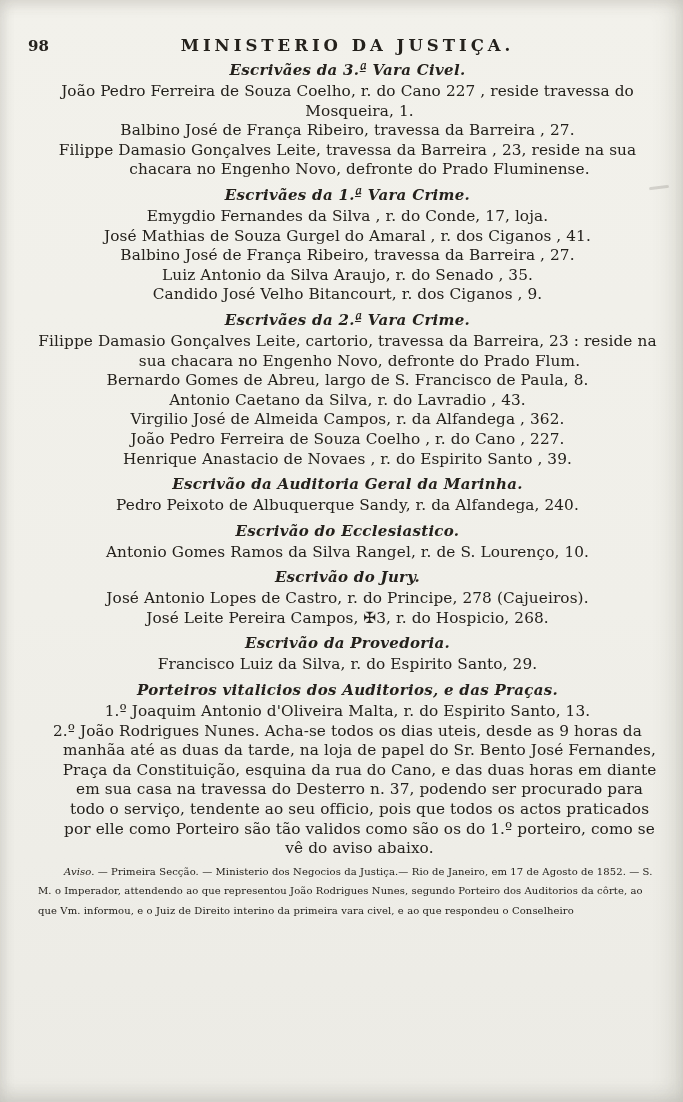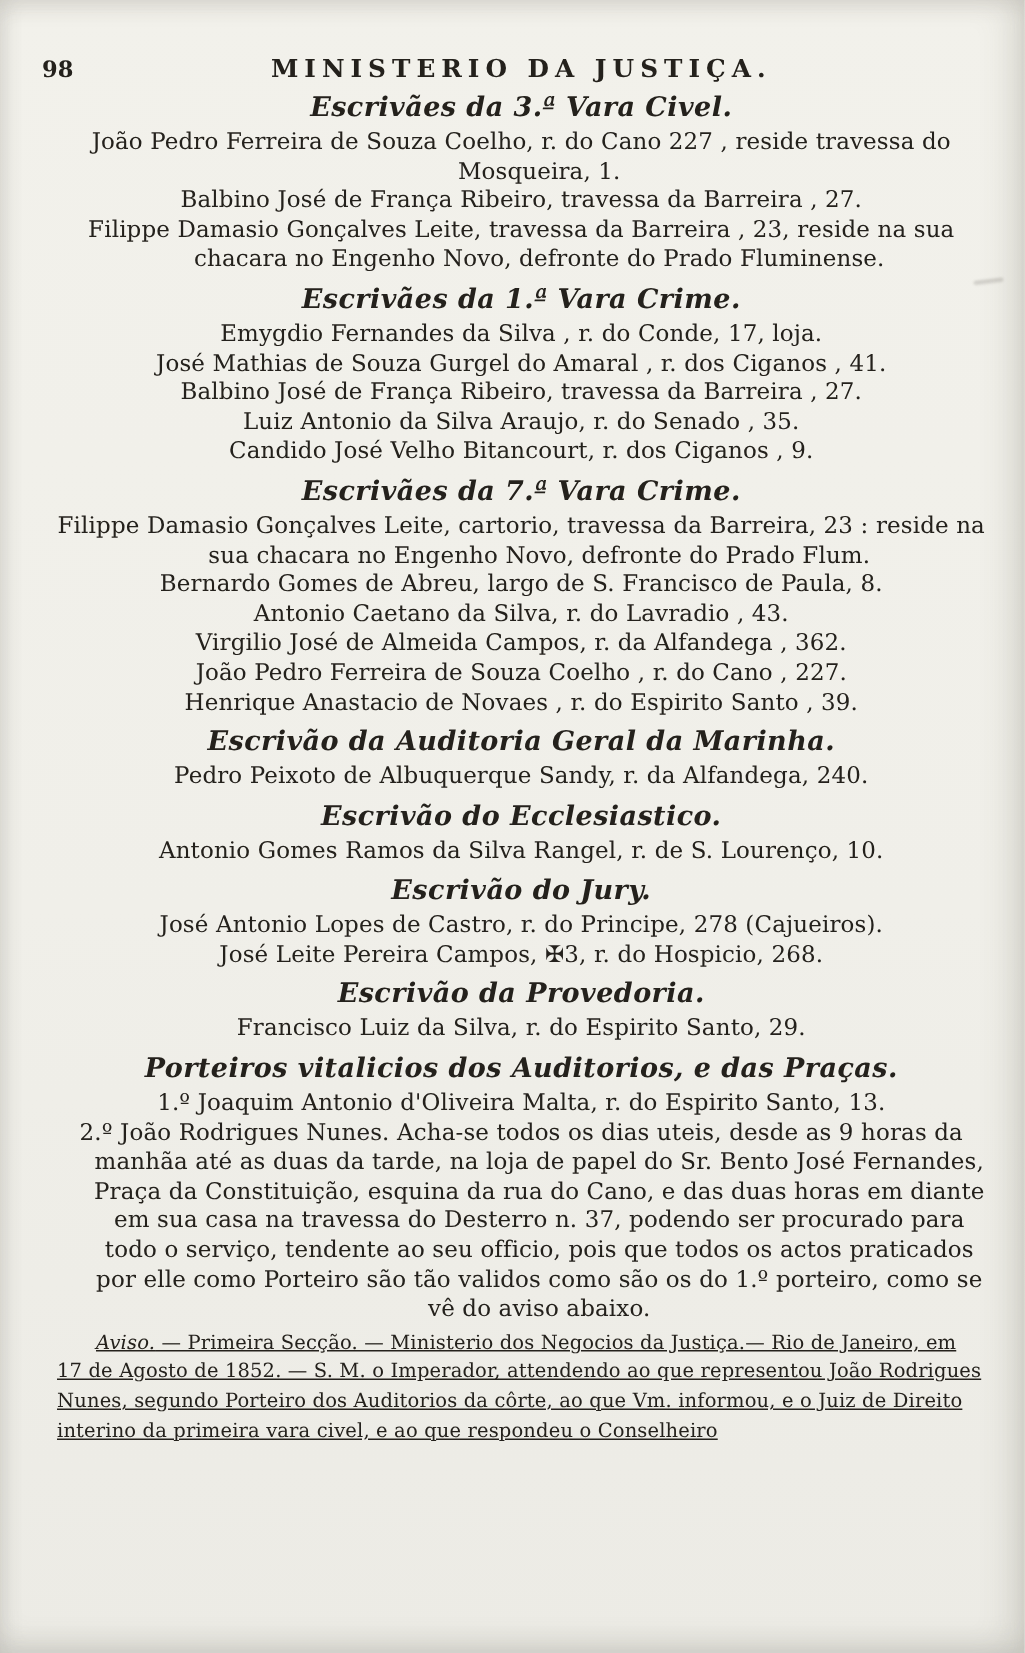--- a/index.html
+++ b/index.html
@@ -41,40 +41,39 @@
     left: -10px;
     top: 1px;
     font-size: 15px;
     letter-spacing: 0;
     font-weight: bold;
   }
   .sec {
     text-align: center;
     font-style: italic;
     font-weight: bold;
-    font-size: 18px;
+    font-size: 15px;
     letter-spacing: 0.3px;
     margin: 6px 0 3px 0;
   }
   .entry {
     margin: 0;
     font-size: 15.3px;
     line-height: 19.6px;
     letter-spacing: 0.1px;
     padding-left: 24px;
     text-indent: -24px;
     text-align: center;
   }
   .aviso {
     margin: 3px 0 0 0;
-    font-size: 13px;
+    font-size: 10px;
     line-height: 19.6px;
     letter-spacing: 0.1px;
     text-indent: 26px;
-    text-decoration: underline;
   }
   .aviso .aviso-label {
     font-style: italic;
   }
   .smudge {
     position: absolute;
     right: 14px;
     top: 186px;
     width: 20px;
     height: 3px;
@@ -101,21 +100,21 @@
     <p class="entry">Balbino José de França Ribeiro, travessa da Barreira , 27.</p>
     <p class="entry">Filippe Damasio Gonçalves Leite, travessa da Barreira , 23, reside na sua chacara no Engenho Novo, defronte do Prado Fluminense.</p>
 
     <p class="sec">Escrivães da 1.ª Vara Crime.</p>
     <p class="entry">Emygdio Fernandes da Silva , r. do Conde, 17, loja.</p>
     <p class="entry">José Mathias de Souza Gurgel do Amaral , r. dos Ciganos , 41.</p>
     <p class="entry">Balbino José de França Ribeiro, travessa da Barreira , 27.</p>
     <p class="entry">Luiz Antonio da Silva Araujo, r. do Senado , 35.</p>
     <p class="entry">Candido José Velho Bitancourt, r. dos Ciganos , 9.</p>
 
-    <p class="sec">Escrivães da 7.ª Vara Crime.</p>
+    <p class="sec">Escrivães da 2.ª Vara Crime.</p>
     <p class="entry">Filippe Damasio Gonçalves Leite, cartorio, travessa da Barreira, 23 : reside na sua chacara no Engenho Novo, defronte do Prado Flum.</p>
     <p class="entry">Bernardo Gomes de Abreu, largo de S. Francisco de Paula, 8.</p>
     <p class="entry">Antonio Caetano da Silva, r. do Lavradio , 43.</p>
     <p class="entry">Virgilio José de Almeida Campos, r. da Alfandega , 362.</p>
     <p class="entry">João Pedro Ferreira de Souza Coelho , r. do Cano , 227.</p>
 
     <p class="entry">Henrique Anastacio de Novaes , r. do Espirito Santo , 39.</p>
 
     <p class="sec">Escrivão da Auditoria Geral da Marinha.</p>
     <p class="entry">Pedro Peixoto de Albuquerque Sandy, r. da Alfandega, 240.</p>

